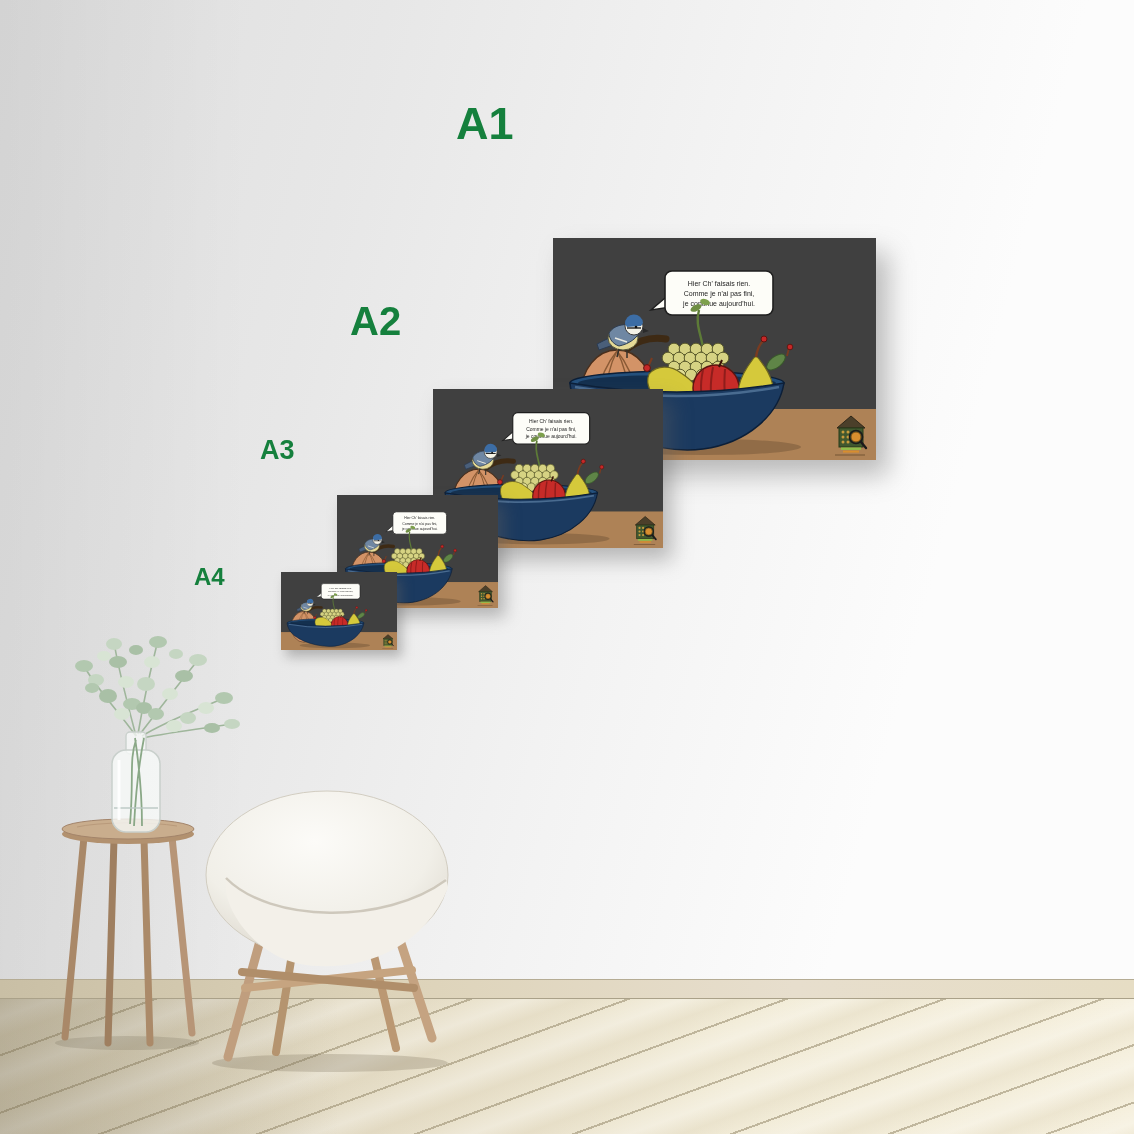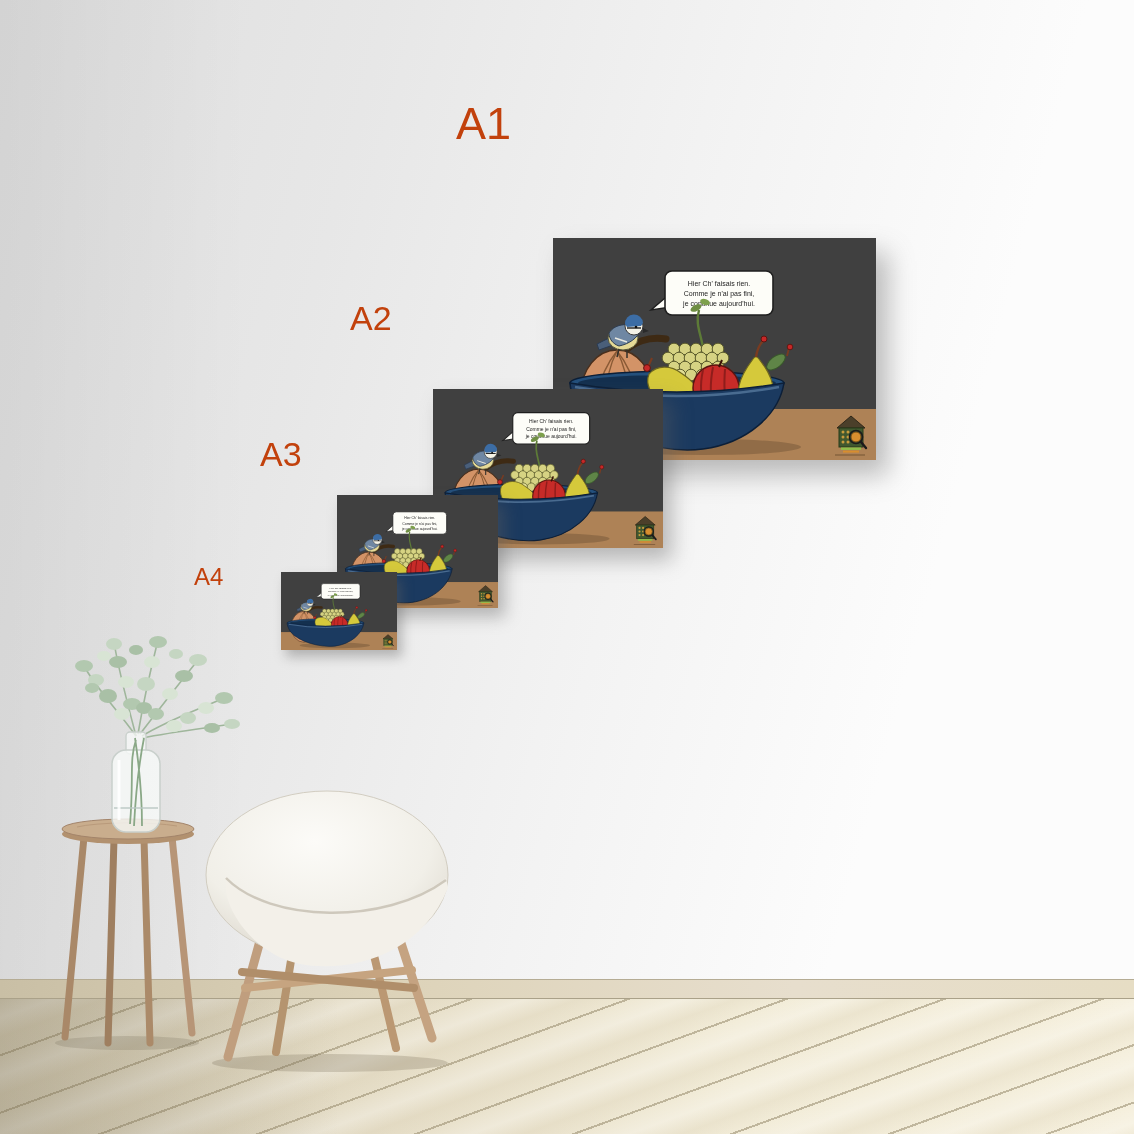--- a/index.html
+++ b/index.html
@@ -21,24 +21,24 @@
           linear-gradient(90deg, rgba(110,100,75,0.30), rgba(110,100,75,0) 30%),
           repeating-linear-gradient(160deg,
              rgba(150,138,108,0) 0px, rgba(150,138,108,0) 52px,
              rgba(150,138,108,0.55) 52px, rgba(150,138,108,0.55) 54px),
           repeating-linear-gradient(160deg,
              rgba(255,255,255,0.0) 0px, rgba(255,255,255,0.25) 18px,
              rgba(214,203,175,0.25) 36px, rgba(255,255,255,0.0) 54px),
           linear-gradient(90deg,#d8d0ba 0%,#e7dfc9 35%,#f2ecd8 65%,#f5efdc 100%);}
 
   
-  .size-label{position:absolute;font-weight:normal;color:#c2410c;line-height:1;}
+  .size-label{position:absolute;font-weight:bold;color:#15803d;line-height:1;}
   .label-a1{left:456px;top:101px;font-size:45px;}
-  .label-a2{left:350px;top:301px;font-size:34px;}
-  .label-a3{left:260px;top:437px;font-size:34px;text-align:center;}
+  .label-a2{left:350px;top:301px;font-size:40px;}
+  .label-a3{left:260px;top:437px;font-size:27px;text-align:center;}
   .label-a4{left:194px;top:565px;font-size:24px;}
 
   
   .poster{position:absolute;background:#404040;}
   .poster svg{display:block;width:100%;height:100%;}
   .poster--a1{left:553px;top:238px;width:323px;height:222px;z-index:4;
               box-shadow:12px 15px 24px rgba(95,95,95,0.40);}
   .poster--a2{left:433px;top:389px;width:230px;height:159px;z-index:5;
               box-shadow:9px 12px 19px rgba(95,95,95,0.40);}
   .poster--a3{left:337px;top:495px;width:161px;height:113px;z-index:6;

